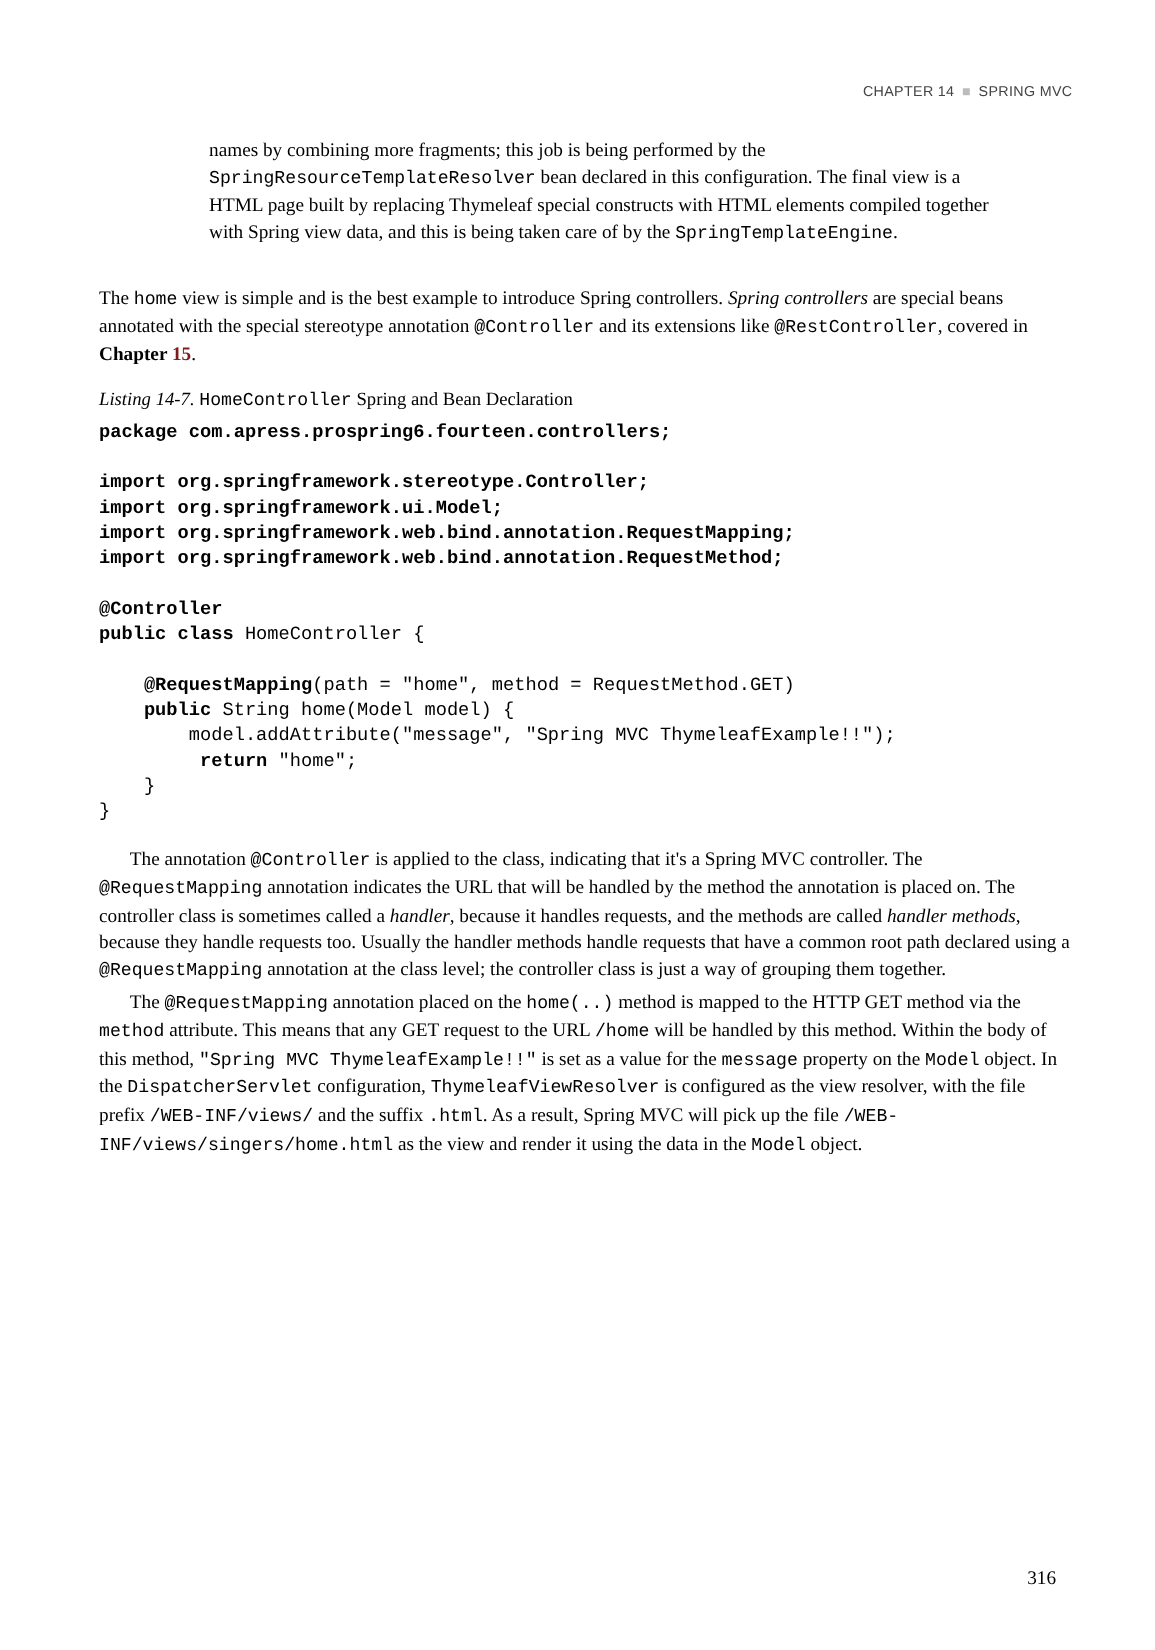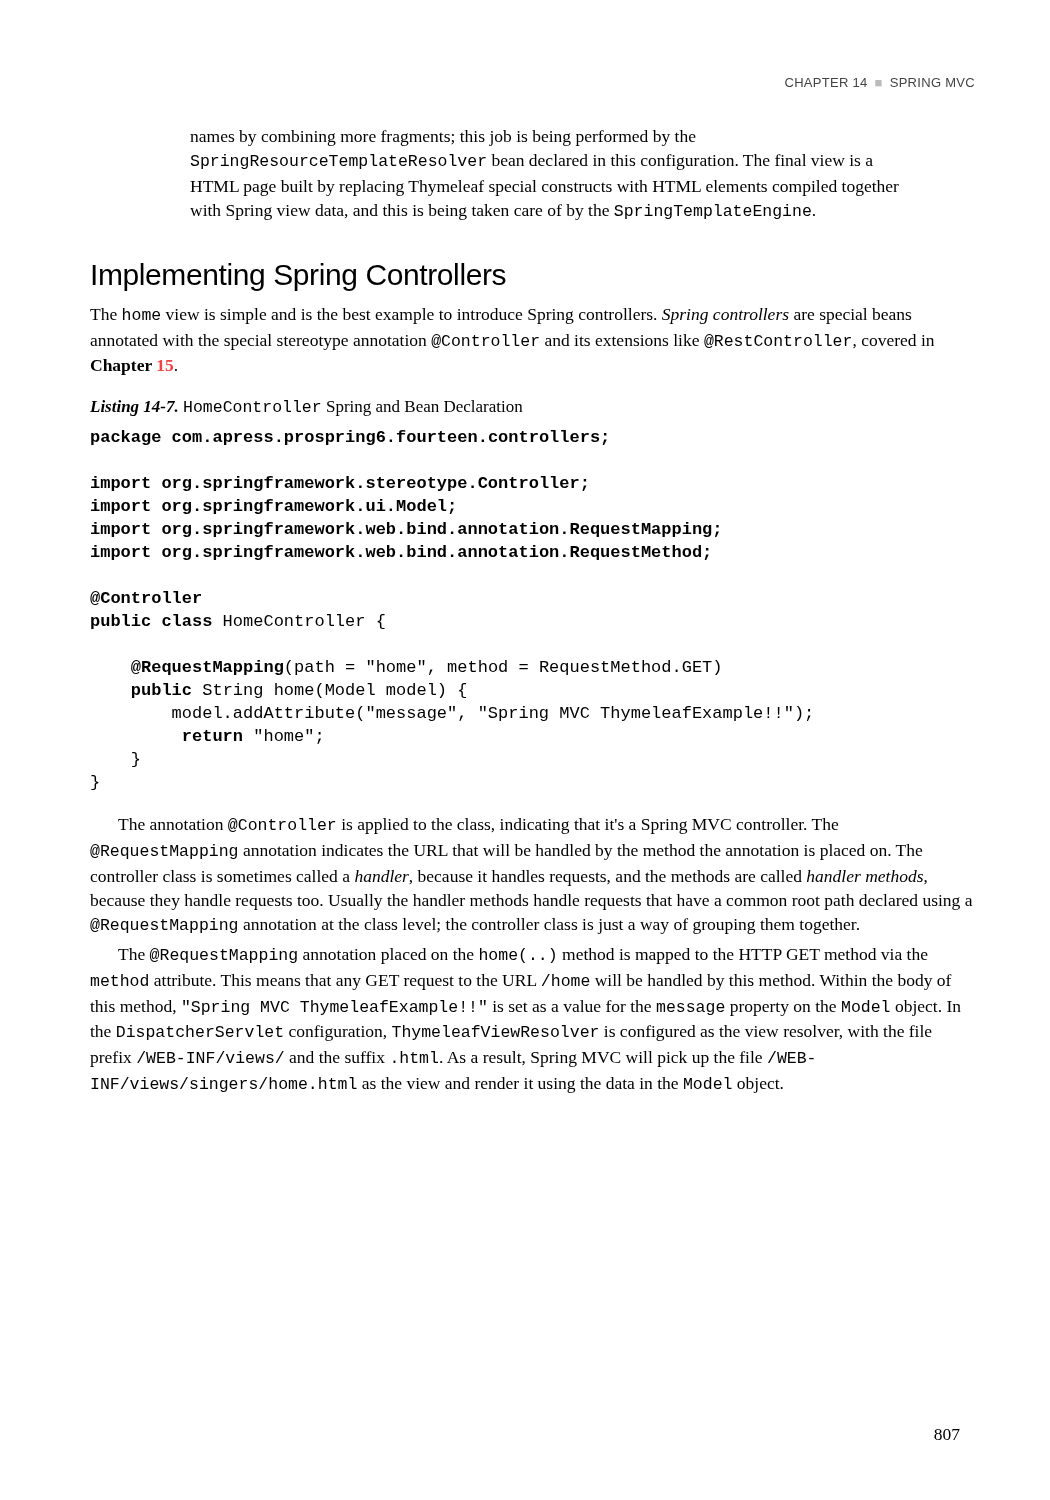--- a/index.html
+++ b/index.html
@@ -48,29 +48,29 @@
     margin: 0 0 4px 0;
   }
   p.body.indent {
     text-indent: 28px;
   }
   .mono {
     font-family: "Consolas", "Menlo", "Courier New", monospace;
     font-size: 16.5px;
   }
   .link {
-    color: #ef4444;
+    color: #7f1d1d;
   }
   .listing-caption {
     font-size: 17px;
     margin: 20px 0 10px 0;
   }
   .listing-caption .lead {
     font-style: italic;
-    font-weight: bold;
+    font-weight: normal;
   }
   pre.code {
     font-family: "Consolas", "Menlo", "Courier New", monospace;
     font-size: 17px;
     line-height: 1.35;
     white-space: pre;
     margin: 0 0 18px 0;
   }
   pre.code .kw { font-weight: bold; }
   .page-num {
@@ -90,21 +90,20 @@
   <div class="running-head">
     <span>CHAPTER 14</span>
     <span class="sq">■</span>
     <span>SPRING MVC</span>
   </div>
 
   <p class="intro-para">
     <span>names by combining more fragments; this job is being performed by the </span><span class="mono">SpringResourceTemplateResolver</span><span> bean declared in this configuration. The final view is a HTML page built by replacing Thymeleaf special constructs with HTML elements compiled together with Spring view data, and this is being taken care of by the </span><span class="mono">SpringTemplateEngine</span><span>.</span>
   </p>
 
-  <h2 class="section-title">Implementing Spring Controllers</h2>
 
   <p class="body">
     <span>The </span><span class="mono">home</span><span> view is simple and is the best example to introduce Spring controllers. </span><i>Spring controllers</i><span> are special beans annotated with the special stereotype annotation </span><span class="mono">@Controller</span><span> and its extensions like </span><span class="mono">@RestController</span><span>, covered in </span><b>Chapter </b><b><span class="link">15</span></b><span>.</span>
   </p>
 
   <p class="listing-caption">
     <span class="lead">Listing 14-7.</span>
     <span> </span><span class="mono">HomeController</span><span> Spring and Bean Declaration</span>
   </p>
 
@@ -128,13 +127,13 @@
   <div class="para-block">
   <p class="body indent">
     <span>The annotation </span><span class="mono">@Controller</span><span> is applied to the class, indicating that it's a Spring MVC controller. The </span><span class="mono">@RequestMapping</span><span> annotation indicates the URL that will be handled by the method the annotation is placed on. The controller class is sometimes called a </span><i>handler</i><span>, because it handles requests, and the methods are called </span><i>handler methods</i><span>, because they handle requests too. Usually the handler methods handle requests that have a common root path declared using a </span><span class="mono">@RequestMapping</span><span> annotation at the class level; the controller class is just a way of grouping them together.</span>
   </p>
   <p class="body indent">
     <span>The </span><span class="mono">@RequestMapping</span><span> annotation placed on the </span><span class="mono">home(..)</span><span> method is mapped to the HTTP GET method via the </span><span class="mono">method</span><span> attribute. This means that any GET request to the URL </span><span class="mono">/home</span><span> will be handled by this method. Within the body of this method, </span><span class="mono">"Spring MVC ThymeleafExample!!"</span><span> is set as a value for the </span><span class="mono">message</span><span> property on the </span><span class="mono">Model</span><span> object. In the </span><span class="mono">DispatcherServlet</span><span> configuration, </span><span class="mono">ThymeleafViewResolver</span><span> is configured as the view resolver, with the file prefix </span><span class="mono">/WEB-INF/views/</span><span> and the suffix </span><span class="mono">.html</span><span>. As a result, Spring MVC will pick up the file </span><span class="mono">/WEB-INF/views/singers/home.html</span><span> as the view and render it using the data in the </span><span class="mono">Model</span><span> object.</span>
   </p>
   </div>
 </div>
 
-<div class="page-num">807</div>
+<div class="page-num">316</div>
 
 </body></html>

